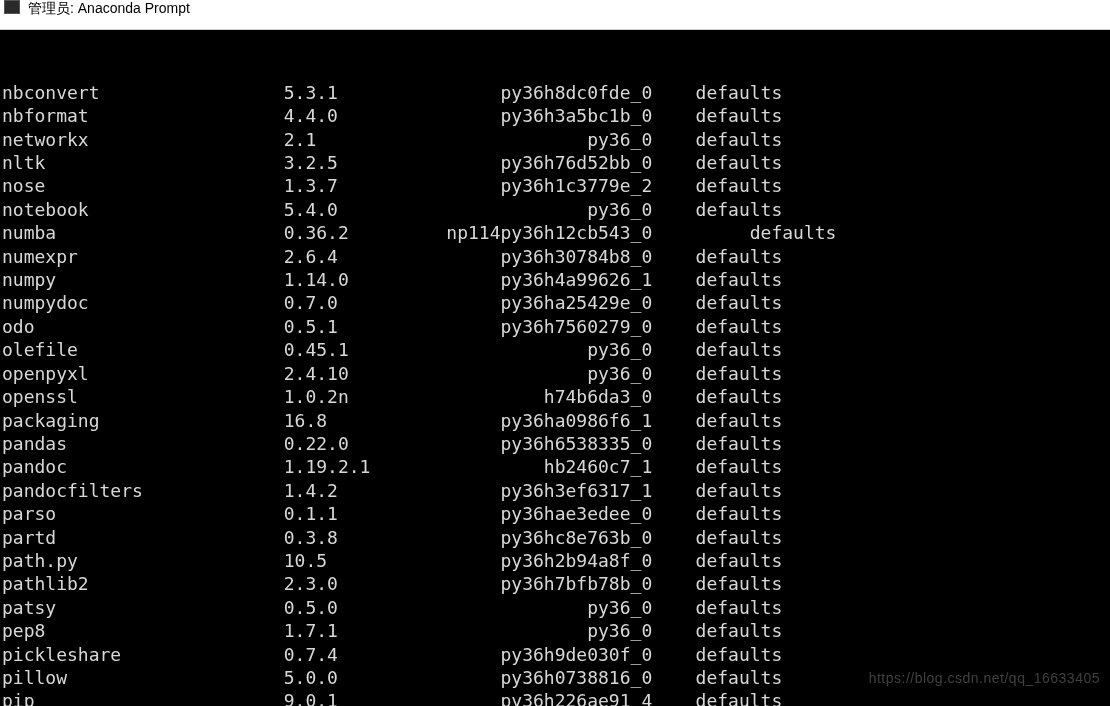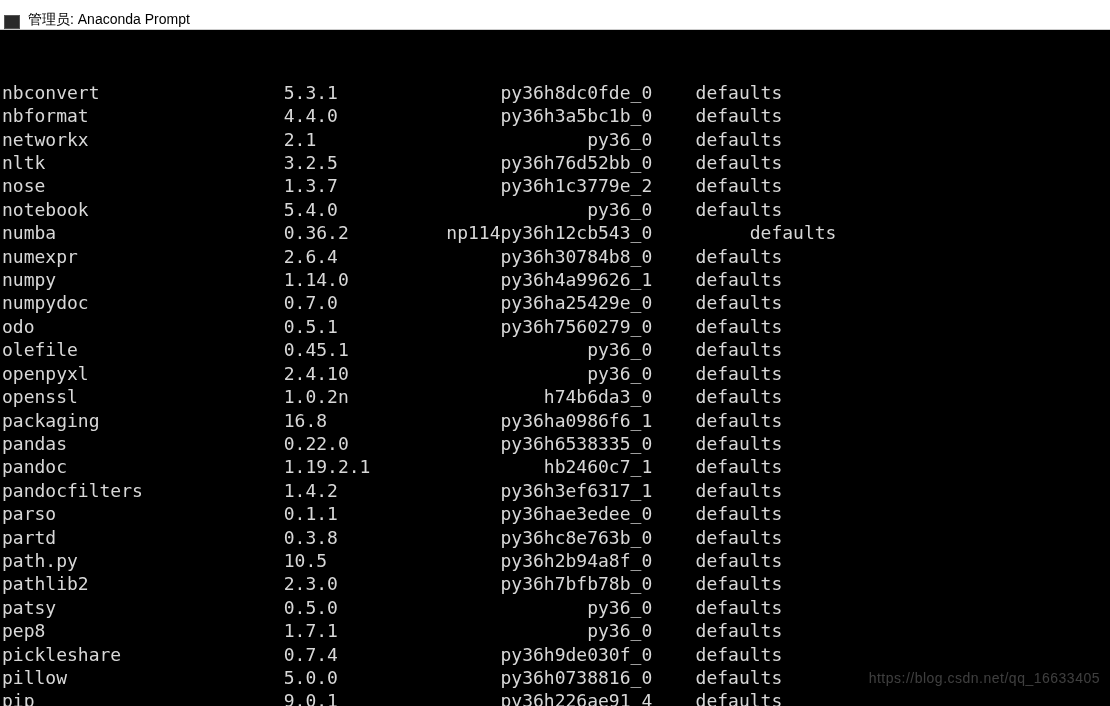--- a/index.html
+++ b/index.html
@@ -12,21 +12,21 @@
       background: #fff;
       width: 1110px;
       height: 706px;
       overflow: hidden;
       position: relative;
     }
     .titlebar {
       background: #ffffff;
       height: 30px;
       display: flex;
-      align-items: flex-end;
+      align-items: flex-start;
       padding: 0 4px;
       border-bottom: 1px solid #ccc;
     }
     .titlebar-icon {
       width: 16px;
       height: 14px;
       background: #2a2a2a;
       margin-right: 8px;
       border: 1px solid #555;
     }

